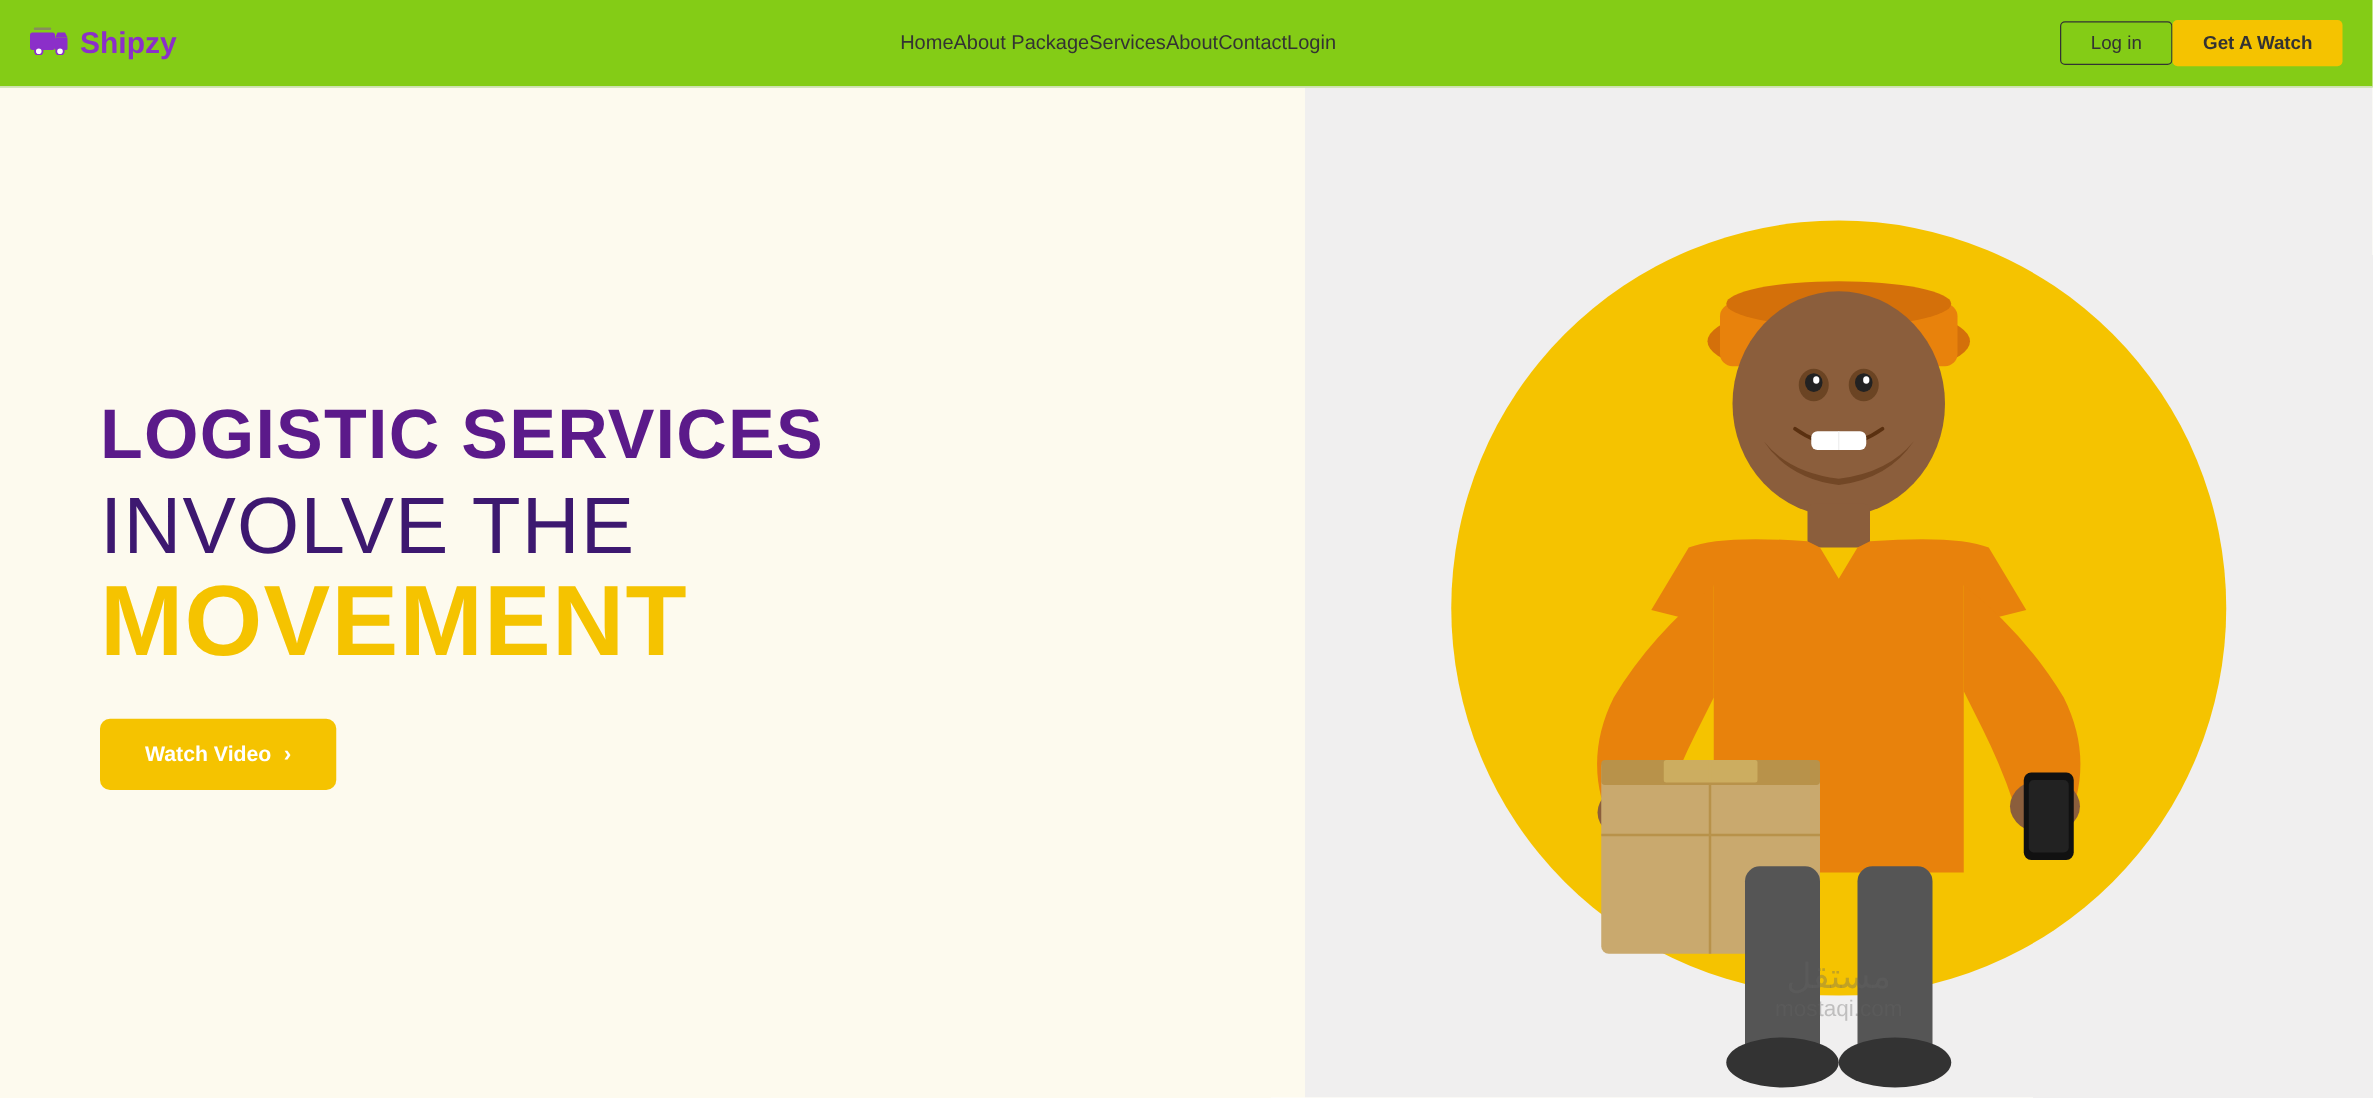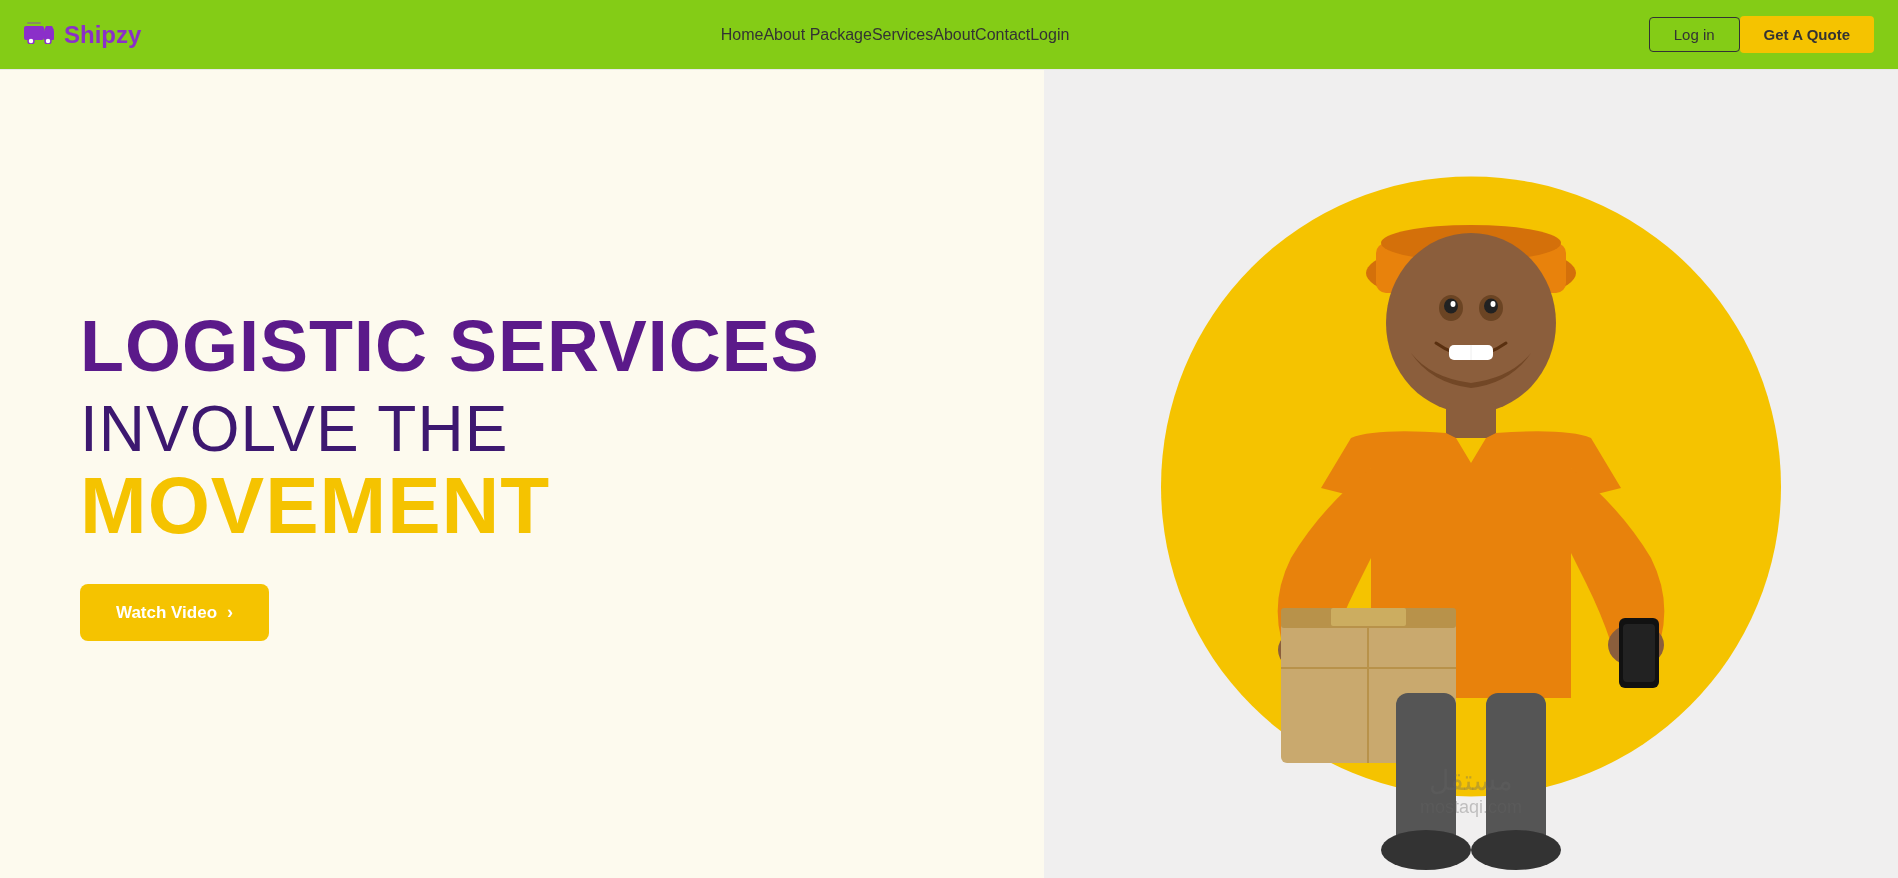--- a/index.html
+++ b/index.html
@@ -108,21 +108,21 @@
     .hero-right {
       width: 45%;
       background: #F0EFEF;
       position: relative;
       display: flex;
       align-items: center;
       justify-content: center;
     }
 
     .hero-heading-1 {
-      font-size: 72px;
+      font-size: 56px;
       font-weight: 900;
       color: #5B1A8A;
       line-height: 1.1;
       text-transform: uppercase;
       letter-spacing: 1px;
     }
 
     .hero-heading-2 {
       font-size: 64px;
       font-weight: 400;
@@ -251,21 +251,21 @@
     <a class="nav-item">Home</a>
     <a class="nav-item">About Package</a>
     <a class="nav-item">Services</a>
     <a class="nav-item">About</a>
     <a class="nav-item">Contact</a>
     <a class="nav-item">Login</a>
   </nav>
 
   <div class="header-actions">
     <button class="btn-login">Log in</button>
-    <button class="btn-quote">Get A Quote</button>
+    <button class="btn-quote">Get A Watch</button>
   </div>
 </header>
 
 <section class="hero">
 
   <div class="hero-left">
     <h1 class="hero-heading-1">LOGISTIC SERVICES</h1>
     <h2 class="hero-heading-2">INVOLVE THE</h2>
     <h2 class="hero-heading-3">MOVEMENT</h2>
     <button class="btn-watch-video">

